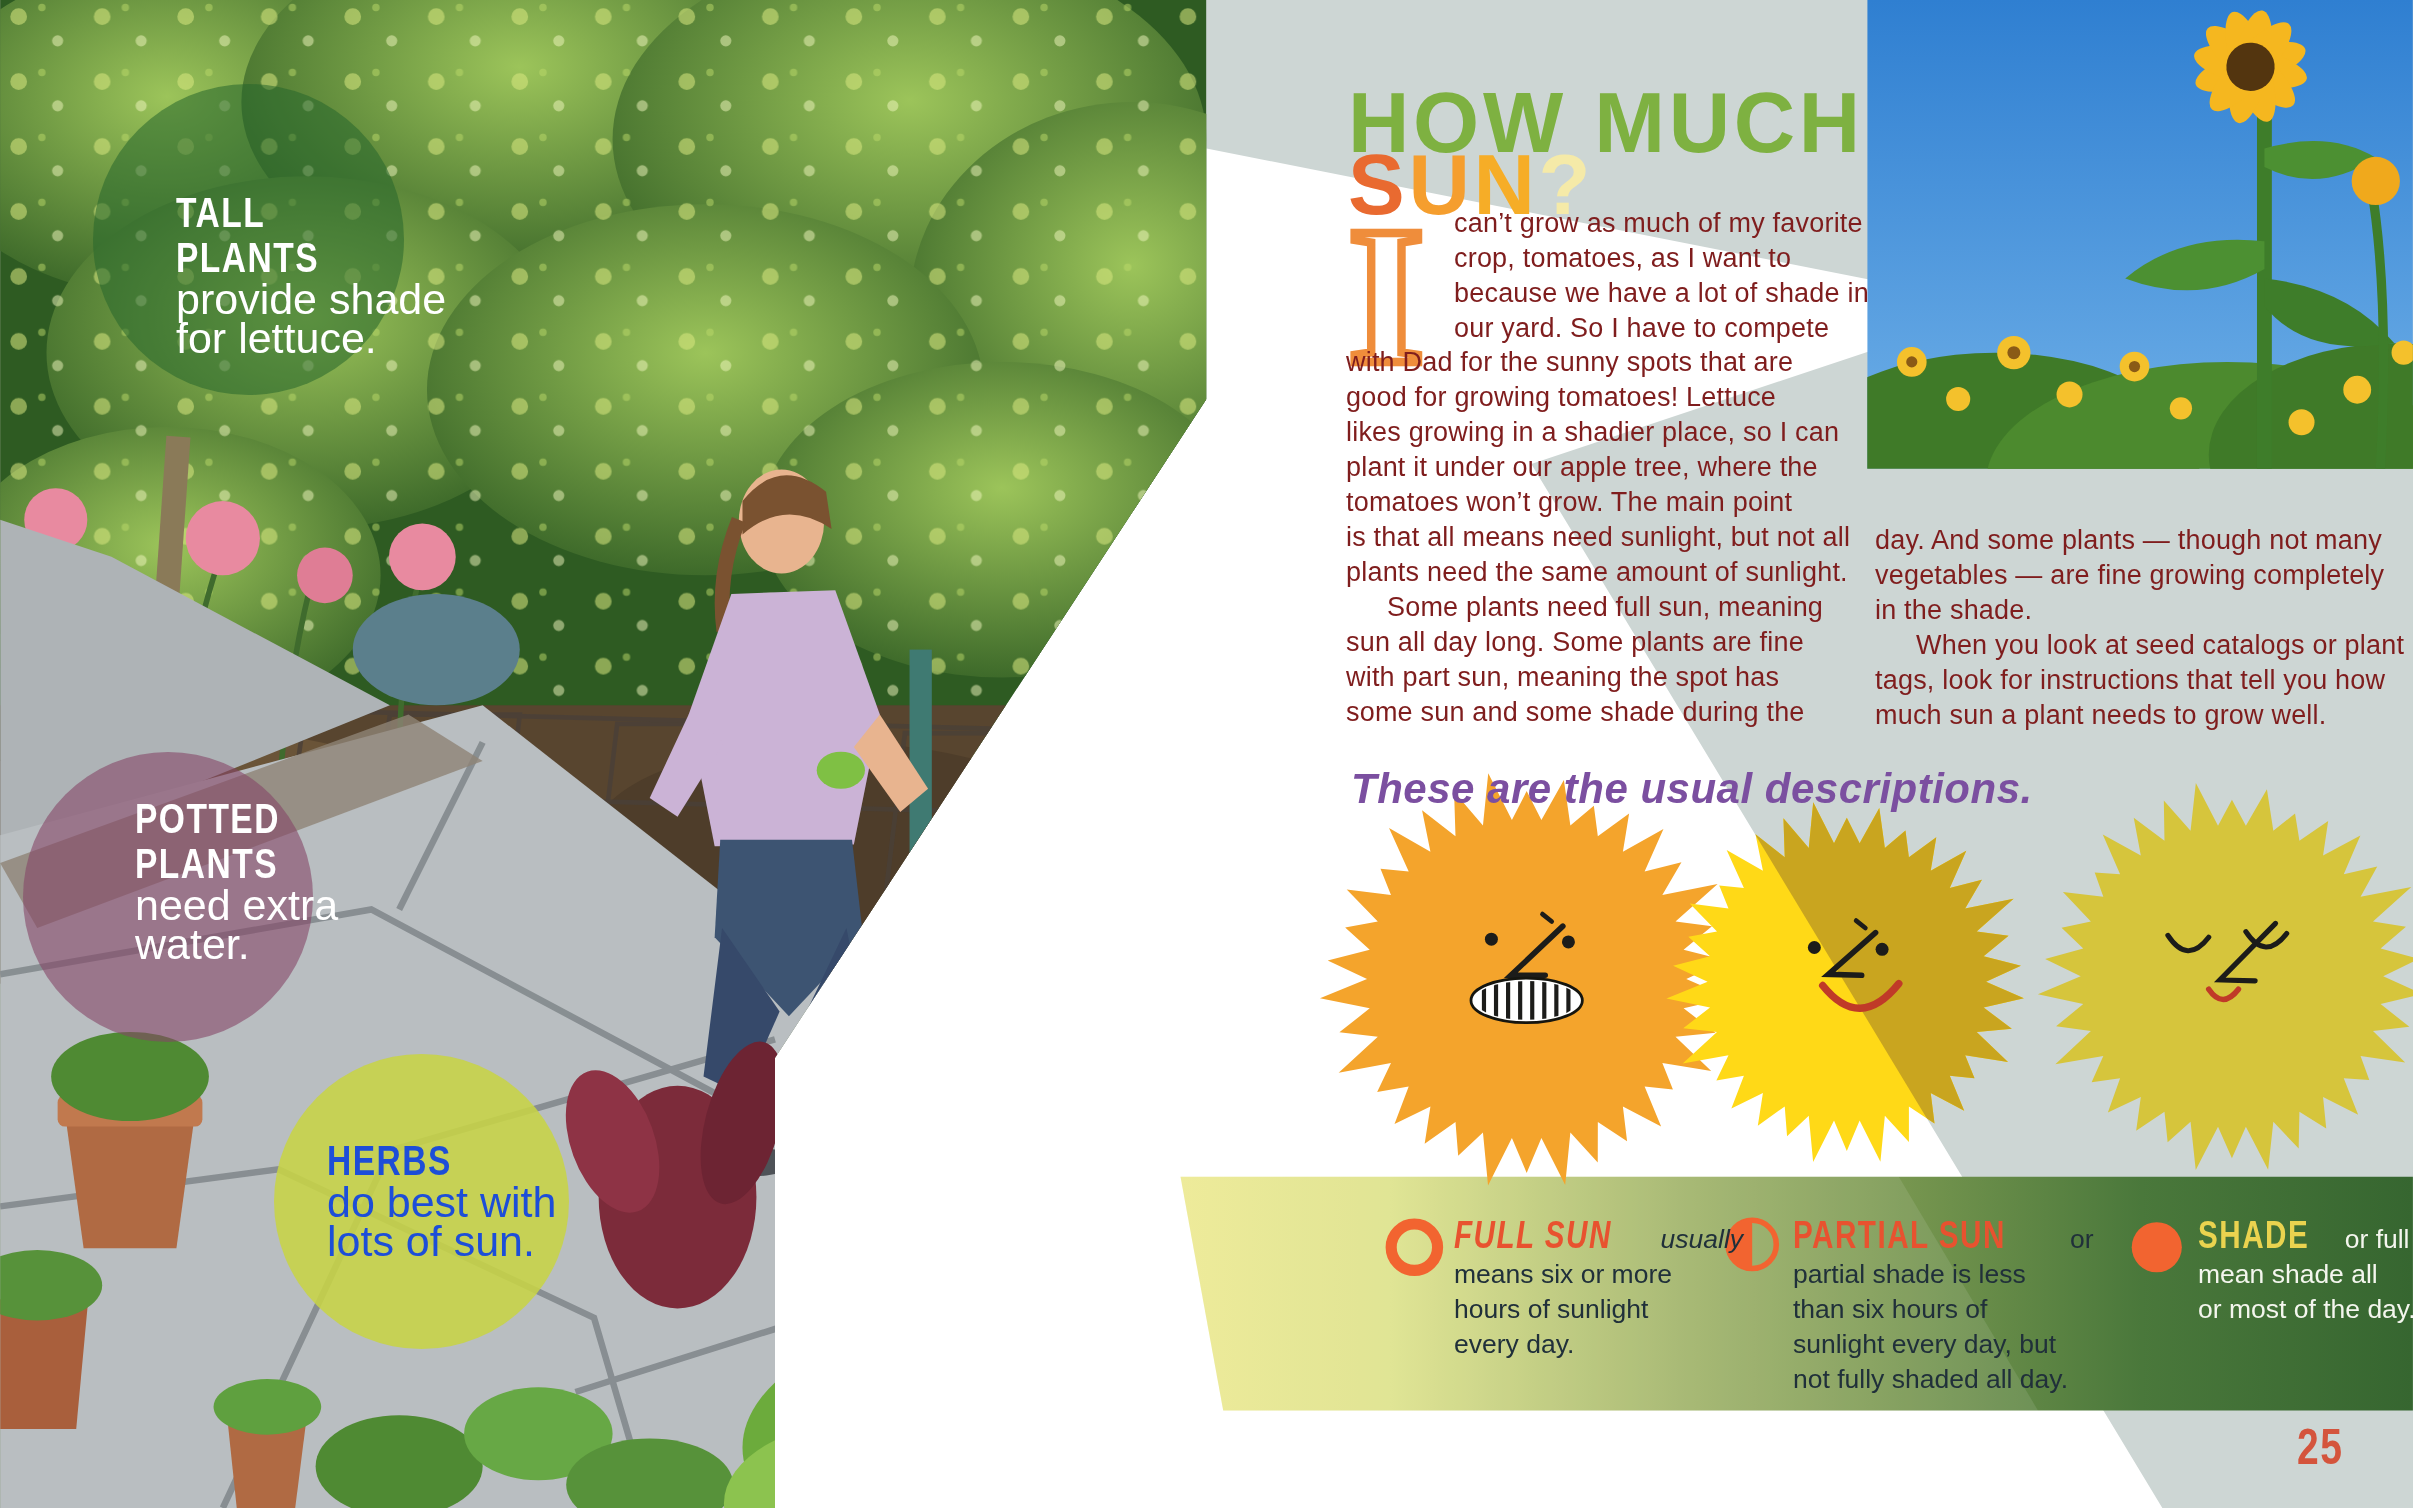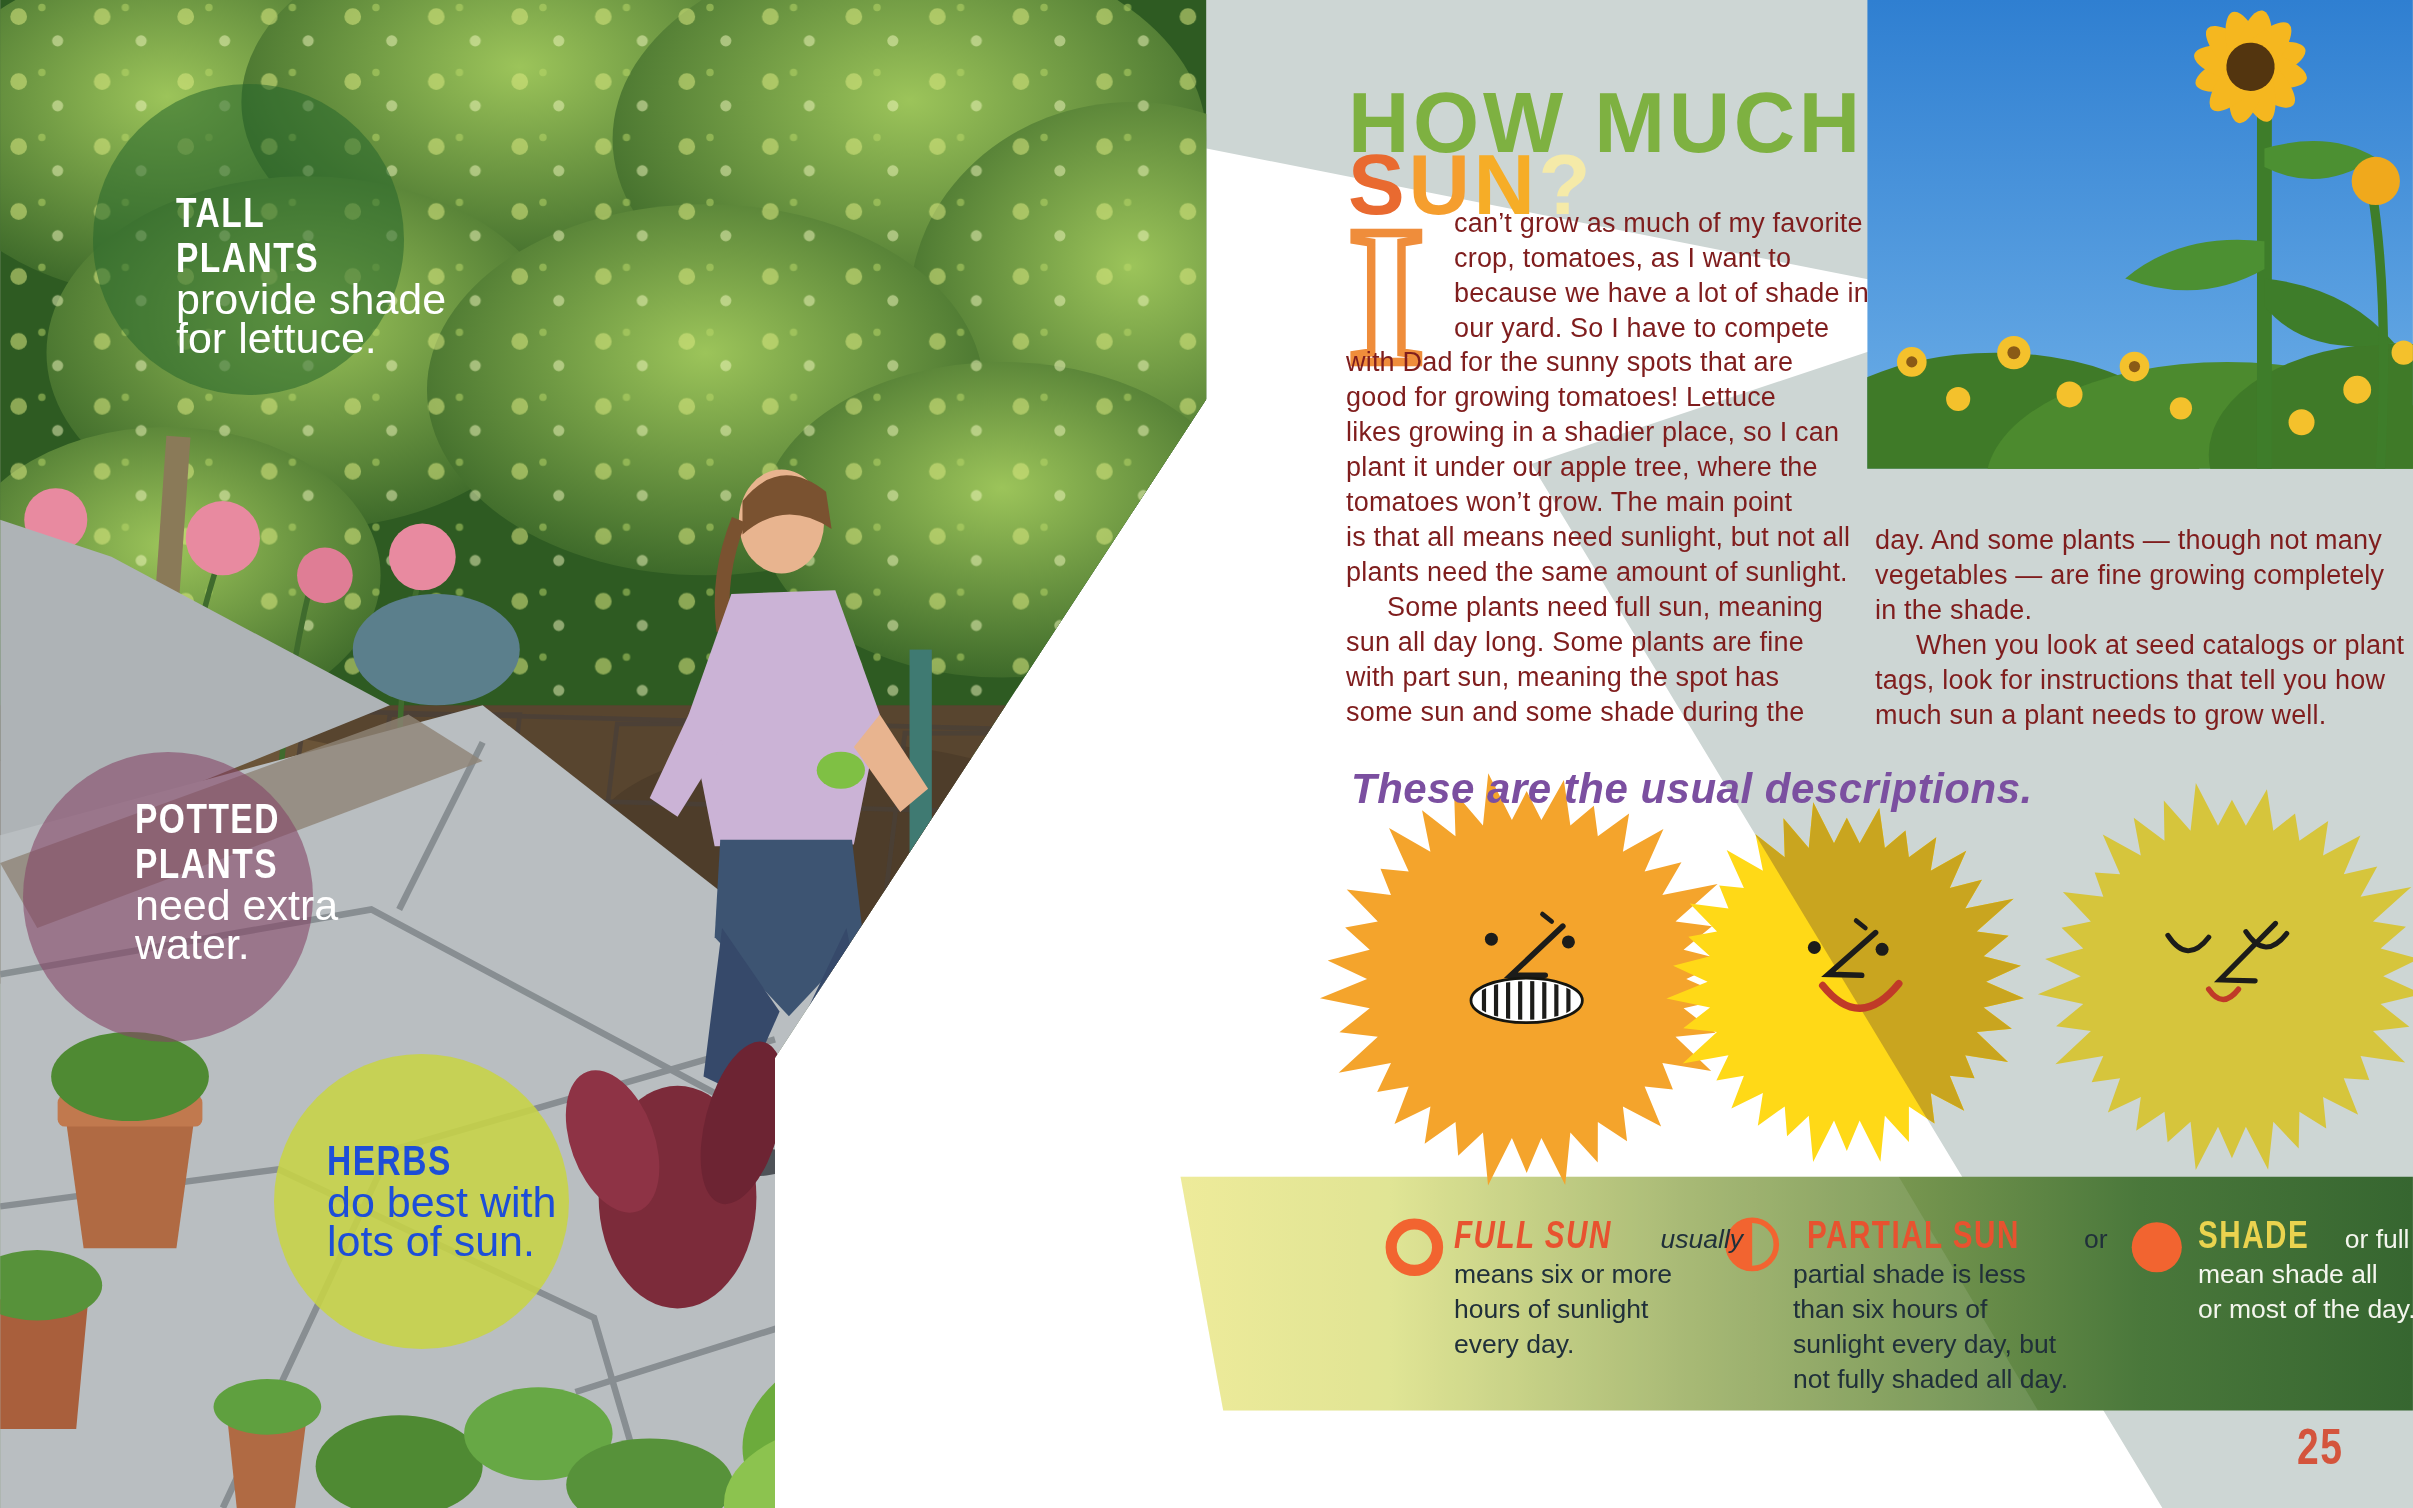--- a/index.html
+++ b/index.html
@@ -323,21 +323,21 @@
 
   <div class="abs subtitle" style="left:1351px;top:765px;">These are the usual descriptions.</div>
 
   <div class="abs" style="left:1454px;top:1214px;width:237px;">
     <div style="white-space:nowrap;font-style:italic;"><span class="cond legend-label">FULL SUN</span>&nbsp;<span class="legend-suffix">usually</span></div>
     <div class="legend-line">means six or more</div>
     <div class="legend-line">hours of sunlight</div>
     <div class="legend-line">every day.</div>
   </div>
   <div class="abs" style="left:1793px;top:1214px;width:306px;">
-    <div style="white-space:nowrap;margin-left:14px;"><span class="cond legend-label">PARTIAL SUN</span>&nbsp;<span class="legend-suffix">or</span></div>
+    <div style="white-space:nowrap;"><span class="cond legend-label">PARTIAL SUN</span>&nbsp;<span class="legend-suffix">or</span></div>
     <div class="legend-line">partial shade is less</div>
     <div class="legend-line">than six hours of</div>
     <div class="legend-line">sunlight every day, but</div>
     <div class="legend-line">not fully shaded all day.</div>
   </div>
   <div class="abs legend-shade" style="left:2198px;top:1214px;width:223px;">
     <div style="white-space:nowrap;"><span class="cond legend-label">SHADE</span>&nbsp;<span class="legend-suffix">or full shade</span></div>
     <div class="legend-line">mean shade all</div>
     <div class="legend-line">or most of the day.</div>
   </div>

